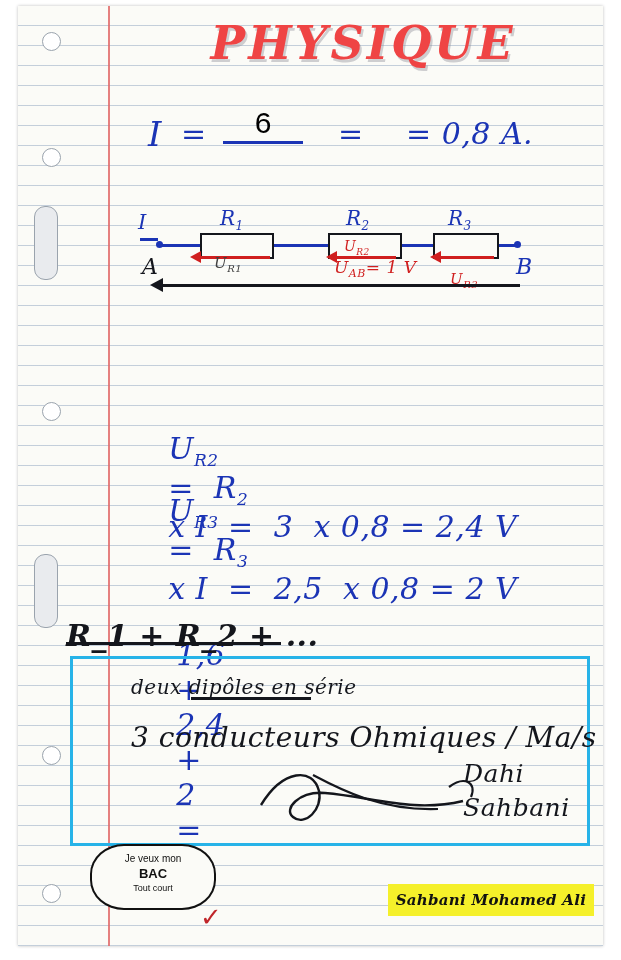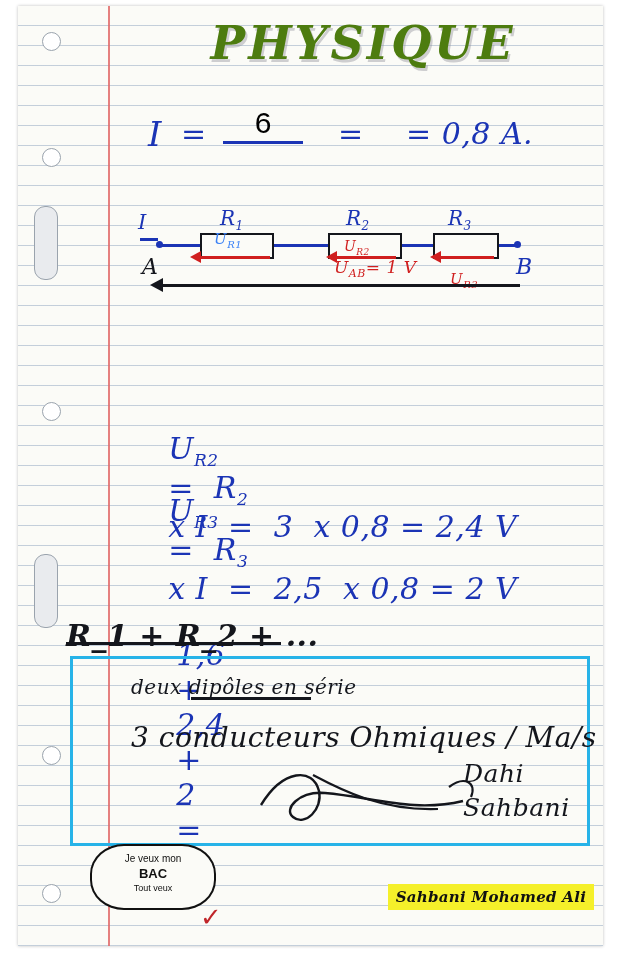--- a/index.html
+++ b/index.html
@@ -49,21 +49,21 @@
     letter-spacing:.5px;
   }
   .hw.blue{color:#1b34b5;}
   .hw.dark{color:#14161c;}
   
   .title{
     position:absolute;left:155px;top:10px;width:380px;text-align:center;
     font-family:"DejaVu Serif", serif;
     font-style:italic;font-weight:bold;
     font-size:46px;letter-spacing:3px;
-    color:#4d7c0f;
+    color:#ef4444;
     text-shadow:2px 3px 0 rgba(150,150,160,.45);
   }
   
   .frac{position:absolute;display:inline-block;text-align:center;}
   .frac .num{display:block;font-size:30px;}
   .frac .bar{display:block;height:3px;background:#1b34b5;margin:1px 0 2px 0;}
   .frac .den{display:block;font-size:30px;}
 
   
   .circuit{position:absolute;left:120px;top:196px;width:420px;height:100px;}
@@ -100,21 +100,21 @@
   .cloud{
     position:absolute;left:72px;top:838px;width:122px;height:62px;
     border:2px solid #111;border-radius:34px/30px;background:#fbfbf7;
     text-align:center;
   }
   .cloud .l1{font-size:10px;margin-top:7px;color:#111;font-family:"Liberation Sans",sans-serif;}
   .cloud .l2{font-size:13px;font-weight:bold;color:#111;margin-top:2px;font-family:"Liberation Sans",sans-serif;}
   .cloud .l3{font-size:9px;color:#111;margin-top:2px;font-family:"Liberation Sans",sans-serif;}
   
   .namebar{
-    position:absolute;left:370px;top:878px;width:206px;height:26px;
+    position:absolute;left:370px;top:878px;width:206px;height:32px;
     background:#f5f02a;display:flex;align-items:center;justify-content:center;
   }
   .namebar span{
     font-family:"DejaVu Serif", serif;font-style:italic;font-weight:bold;
     font-size:15px;color:#111;letter-spacing:.3px;
   }
   .redmark{
     position:absolute;left:182px;top:896px;font-size:26px;color:#c0262a;
     font-family:"DejaVu Serif",serif;
   }
@@ -162,21 +162,21 @@
 
     <div class="hw blue" style="left:82px;top:4px;font-size:20px;"><span>R</span><sub style="font-size:12px">1</sub></div>
     <div class="hw blue" style="left:208px;top:4px;font-size:20px;"><span>R</span><sub style="font-size:12px">2</sub></div>
     <div class="hw blue" style="left:310px;top:4px;font-size:20px;"><span>R</span><sub style="font-size:12px">3</sub></div>
 
     <div class="hw blue" style="left:0px;top:8px;font-size:21px;">I</div>
     <div class="wire" style="left:2px;top:36px;width:18px;"></div>
 
     <div class="arrowline" style="left:60px;top:54px;width:72px;"></div>
     <div class="arrowhead-l" style="left:52px;top:49px;"></div>
-    <div class="hw" style="left:76px;top:28px;font-size:15px;color:#3b82f6;font-style:italic;"><span>U</span><sub style="font-size:10px">R1</sub></div>
+    <div class="hw" style="left:76px;top:52px;font-size:15px;color:#404040;font-style:italic;"><span>U</span><sub style="font-size:10px">R1</sub></div>
 
     <div class="arrowline" style="left:196px;top:54px;width:62px;"></div>
     <div class="arrowhead-l" style="left:188px;top:49px;"></div>
     <div class="hw" style="left:206px;top:36px;font-size:14px;color:#d01f1f;"><span>U</span><sub style="font-size:9px">R2</sub></div>
 
     <div class="arrowline" style="left:300px;top:54px;width:56px;"></div>
     <div class="arrowhead-l" style="left:292px;top:49px;"></div>
     <div class="hw" style="left:312px;top:40px;font-size:15px;color:#d01f1f;margin-top:28px;"><span>U</span><sub style="font-size:10px">R3</sub></div>
 
     <div class="hw" style="left:196px;top:55px;font-size:17px;color:#d01f1f;"><span>U</span><sub style="font-size:11px">AB</sub><span>= 1 V</span></div>
@@ -225,21 +225,21 @@
       <path d="M60,18 C90,34 130,54 185,52" stroke="#14161c" stroke-width="2.2" fill="none"></path>
       <path d="M196,30 C212,18 224,26 218,40" stroke="#14161c" stroke-width="2.2" fill="none"></path>
     </svg>
     <div class="hw dark" style="left:390px;top:100px;font-size:25px;">Dahi</div>
     <div class="hw dark" style="left:390px;top:134px;font-size:25px;">Sahbani</div>
   </div>
 
   <div class="cloud">
     <div class="l1">Je veux mon</div>
     <div class="l2">BAC</div>
-    <div class="l3">Tout veux</div>
+    <div class="l3">Tout court</div>
   </div>
   <div class="redmark">✓</div>
 
   <div class="namebar">
     <span>Sahbani Mohamed Ali</span>
   </div>
 
 </div>
 
 </body></html>

